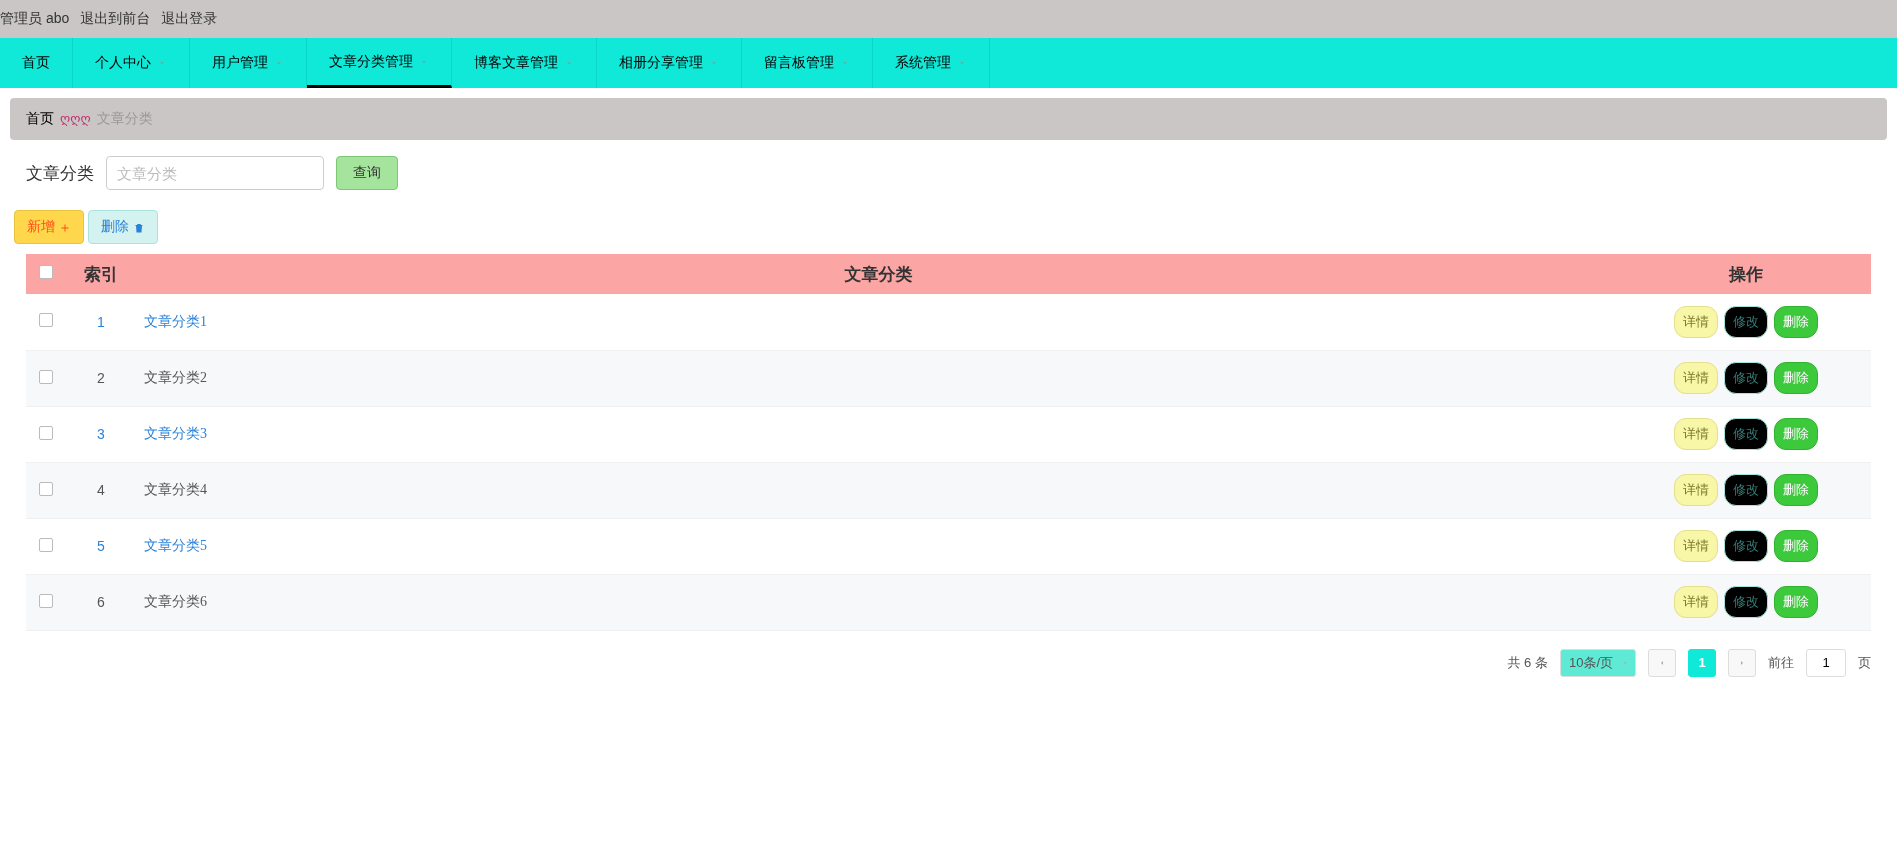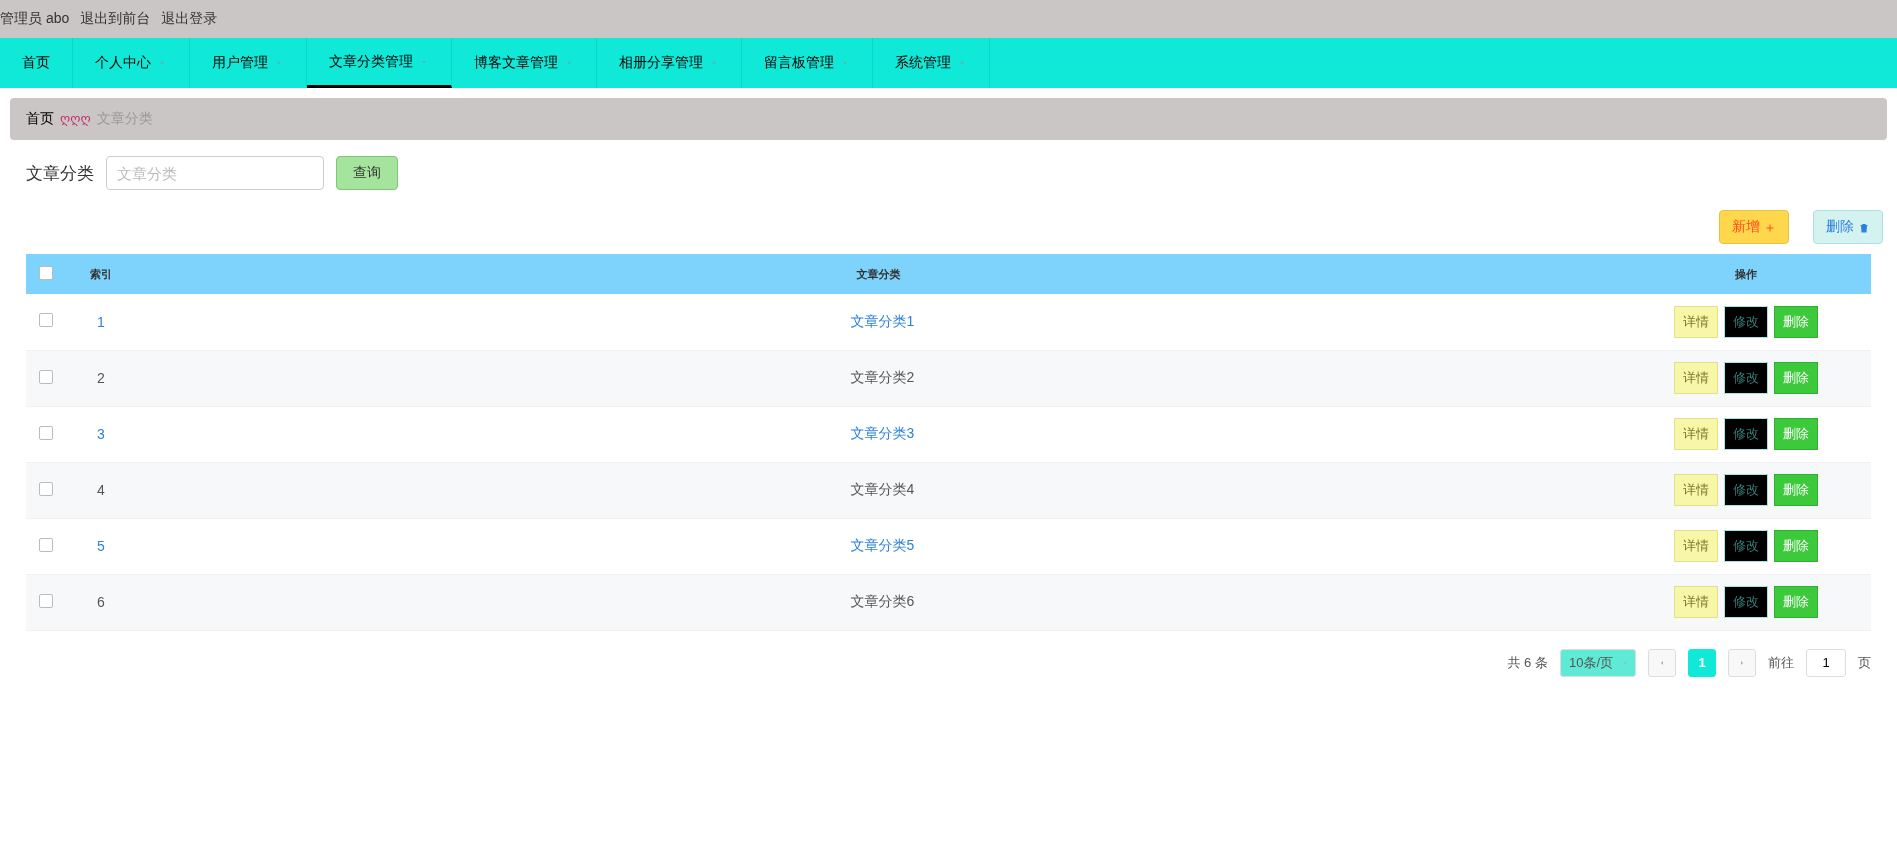--- a/index.html
+++ b/index.html
@@ -26,39 +26,39 @@
 .bc .curr { color: #999; }
 
 
 .filterwrap { padding: 6px 26px 10px; display: flex; align-items: center; gap: 12px; }
 .filterwrap .label { font-size: 17px; color: #333; }
 .filterwrap input[type=text] { height: 34px; width: 218px; border: 1px solid #ccc; border-radius: 4px; padding: 0 10px; font-size: 15px; color: #333; outline: none; }
 .filterwrap input[type=text]::placeholder { color: #bbb; }
 .filterwrap .searchbtn { height: 34px; padding: 0 16px; background: #a4e49d; border: 1px solid #7dc776; border-radius: 4px; cursor: pointer; font-size: 14px; color: #333; }
 
 
-.actions { padding: 10px 14px; display: flex; justify-content: flex-end; gap: 24px; }
+.actions { padding: 10px 14px; display: flex; justify-content: flex-start; gap: 4px; }
 .actions .btn { height: 34px; padding: 0 12px; border-radius: 4px; cursor: pointer; display: inline-flex; align-items: center; gap: 4px; font-size: 14px; border: 1px solid transparent; }
 .actions .btn.add { background: #ffd74d; border-color: #e8c33f; color: #ff4d1a; }
 .actions .btn.del { background: #d4f3f0; border-color: #a9e3de; color: #2b82d9; }
 
 
 .tablewrap { padding: 0 26px; }
 table { width: 100%; border-collapse: collapse; }
-thead th { background: #7dd3fc; height: 40px; font-weight: bold; font-size: 11px; color: #333; text-align: center; }
+thead th { background: #fca5a5; height: 40px; font-weight: bold; font-size: 17px; color: #333; text-align: center; }
 thead th.idx { width: 70px; }
 thead th.chk { width: 40px; }
 thead th.ops { width: 250px; }
 tbody td { height: 56px; border-bottom: 1px solid #f0f0f0; font-size: 14px; text-align: center; }
 tbody tr.alt td { background: #f7f8f9; }
-tbody td.name { text-align: center; padding-left: 8px; }
+tbody td.name { text-align: left; padding-left: 8px; font-family: Liberation Serif, serif; }
 tbody tr.link td.idx, tbody tr.link td.name { color: #2b82d9; }
 tbody tr:not(.link) td.idx, tbody tr:not(.link) td.name { color: #555; }
 .chkbox { width: 14px; height: 14px; border: 1px solid #bbb; border-radius: 2px; display: inline-block; background: #fff; cursor: pointer; }
-.rowbtn { height: 32px; padding: 0 8px; border-radius: 0; cursor: pointer; font-size: 13px; border: 1px solid transparent; margin: 0 3px; }
+.rowbtn { height: 32px; padding: 0 8px; border-radius: 12px; cursor: pointer; font-size: 13px; border: 1px solid transparent; margin: 0 3px; }
 .rowbtn.detail { background: #f8f6a7; border-color: #e3df8a; color: #7a7a2e; }
 .rowbtn.edit { background: #000000; border-color: #a2e3dd; color: #367c76; }
 .rowbtn.del { background: #3cc93c; border-color: #2fb32f; color: #fff; }
 
 
 .pager { padding: 18px 26px; display: flex; justify-content: flex-end; align-items: center; gap: 12px; font-size: 13px; color: #555; }
 .pager .select { height: 28px; border: 1px solid #ddd; border-radius: 3px; padding: 0 22px 0 8px; position: relative; display: inline-flex; align-items: center; cursor: pointer; background: #5eead4; }
 .pager .select .chev { position: absolute; right: 6px; }
 .pager .select .chev svg { width: 8px; height: 8px; fill: #aaa; }
 .pager .pgbtn { width: 28px; height: 28px; border: 1px solid #ddd; border-radius: 3px; display: inline-flex; align-items: center; justify-content: center; cursor: pointer; background: #f8f8f8; }

